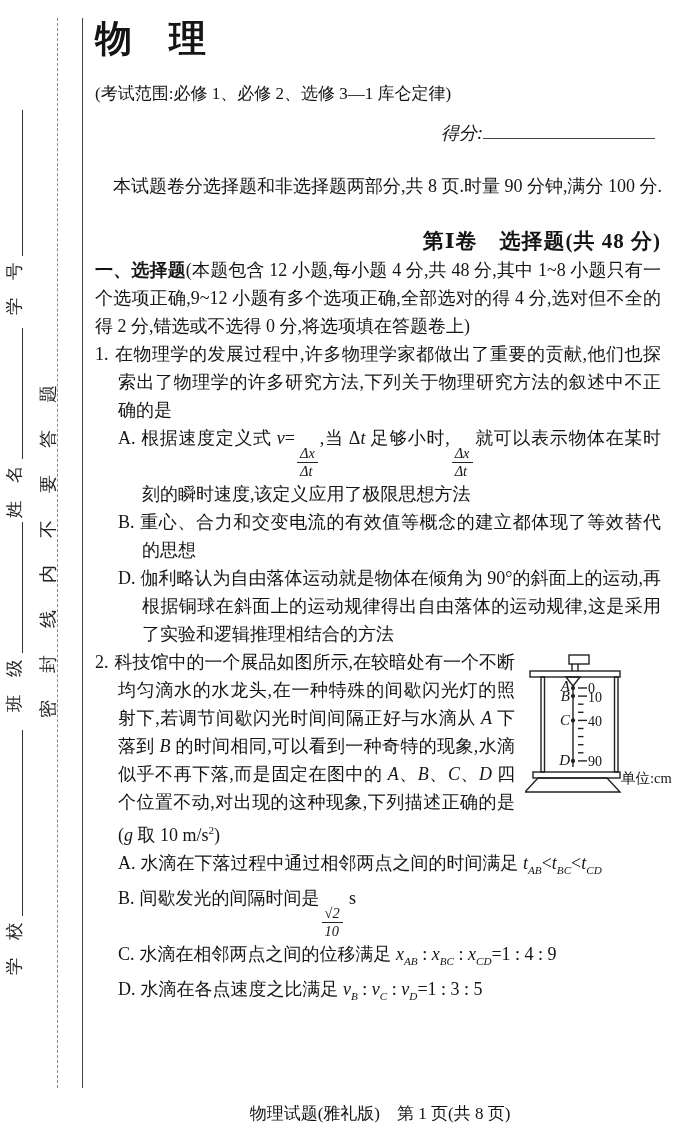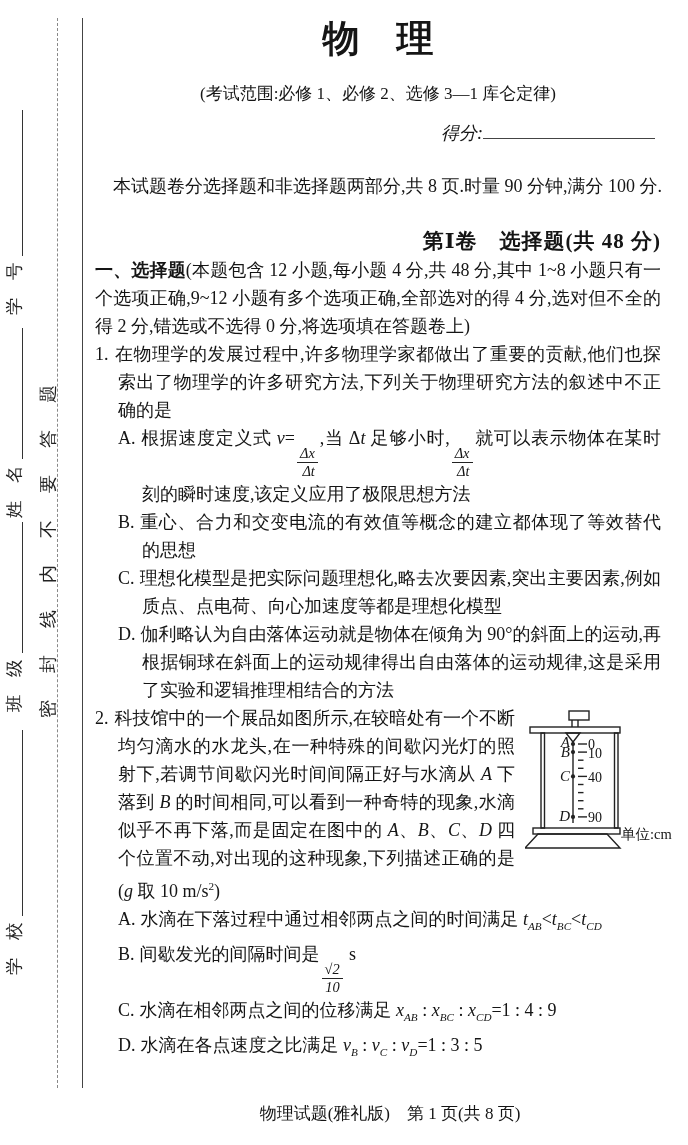--- a/index.html
+++ b/index.html
@@ -14,47 +14,47 @@
         transform-origin:0 100%;white-space:nowrap;}
   .seal-text{left:59px;top:696px;width:380px;font-size:18px;letter-spacing:27px;color:#222;}
   .vfield{left:25px;display:flex;align-items:flex-end;font-size:17.5px;color:#222;}
   .f-line{flex:1;border-bottom:1.3px solid #333;height:15px;margin:0 0 2px 6px;}
 
   
   .content{position:absolute;left:95px;top:0;width:566px;}
   p{margin:0;font-size:18px;line-height:28px;text-align:justify;}
   .exam-title{margin-top:22px;text-align:center;font-weight:bold;font-style:italic;
               font-size:29px;line-height:36px;letter-spacing:1px;}
-  .subject{margin-top:16px;text-align:center;font-weight:bold;font-size:37px;line-height:46px;}
-  .scope{margin-top:20px;text-align:center;font-size:17px;line-height:24px;}
+  .subject{margin-top:16px;font-weight:bold;font-size:37px;line-height:46px;}
+  .scope{margin-top:20px;text-align:left;font-size:17px;line-height:24px;}
   .score{margin-top:14px;font-size:18px;line-height:26px;margin-left:340px;white-space:nowrap;text-align:center;font-style:italic;}
   .score-line{display:inline-block;width:172px;height:16px;border-bottom:1.5px solid #444;}
   .intro{margin-top:26px;text-indent:1em;white-space:nowrap;text-align:right;}
   .part-heading{margin-top:26px;text-align:right;font-weight:bold;font-size:21px;
                 line-height:30px;letter-spacing:1px;}
   .sec-note{}
   .hang{padding-left:23px;text-indent:-23px;}
   .opt{margin-left:23px;padding-left:24px;text-indent:-24px;}
   .qnum{margin-right:6px;}
   .optlabel{margin-right:5px;}
   i{font-style:italic;}
   sub{font-size:0.62em;font-style:italic;}
   sup{font-size:0.62em;}
-  .frac{display:inline-flex;flex-direction:column;align-items:flex-end;font-size:0.8em;
+  .frac{display:inline-flex;flex-direction:column;align-items:flex-start;font-size:0.8em;
         line-height:1.2;vertical-align:-0.95em;font-style:italic;margin:0 2px;text-indent:0;text-align:center;}
   .frac .num{border-bottom:1.2px solid #222;padding:0 3px;}
   .frac .den{padding:0 3px;}
 
   
   .apparatus{float:right;margin:-4px -22px 8px 10px;}
   .apparatus .pt{font-style:italic;font-size:15px;}
   .apparatus .tk{font-size:14px;}
   .apparatus .unit{font-size:14.5px;}
 
-  .footer{position:absolute;left:12px;top:1102px;width:566px;text-align:center;font-size:17px;line-height:24px;}
+  .footer{position:absolute;left:2px;top:1102px;width:566px;text-align:center;font-size:17px;line-height:24px;}
 </style>
 </head>
 <body>
 
 <div class="vline-dashed"></div>
 <div class="vline-solid"></div>
 
 <div class="vrot seal-text">密封线内不要答题</div>
 
 <div class="vrot vfield" style="top:293px;width:205px;">
@@ -90,21 +90,20 @@
   <div>
     <p class="hang"><span class="qnum">1.</span><span>在物理学的发展过程中,许多物理学家都做出了重要的贡献,他们也探索出了物理学的许多研究方法,下列关于物理研究方法的叙述中不正确的是</span></p>
     <p class="opt"><span class="optlabel">A.</span><span>根据速度定义式 <i>v</i>=<span class="frac">
             <span class="num">Δx</span>
             <span class="den">Δt</span>
           </span>,当 Δ<i>t</i> 足够小时,<span class="frac">
             <span class="num">Δx</span>
             <span class="den">Δt</span>
           </span>就可以表示物体在某时刻的瞬时速度,该定义应用了极限思想方法</span></p>
     <p class="opt"><span class="optlabel">B.</span><span>重心、合力和交变电流的有效值等概念的建立都体现了等效替代的思想</span></p>
-    <p class="opt"><span class="optlabel">C.</span><span>理想化模型是把实际问题理想化,略去次要因素,突出主要因素,例如质点、点电荷、向心加速度等都是理想化模型</span></p>
     <p class="opt"><span class="optlabel">D.</span><span>伽利略认为自由落体运动就是物体在倾角为 90°的斜面上的运动,再根据铜球在斜面上的运动规律得出自由落体的运动规律,这是采用了实验和逻辑推理相结合的方法</span></p>
   </div>
 
   <div>
 
     <svg class="apparatus" width="158" height="152" viewBox="0 0 158 152">
       <g fill="none" stroke="#222" stroke-width="1.4">
         <rect x="44" y="11" width="20" height="9"></rect>
         <path d="M47,20 V27 M53,20 V27"></path>
         <rect x="5" y="27" width="90" height="6"></rect>

